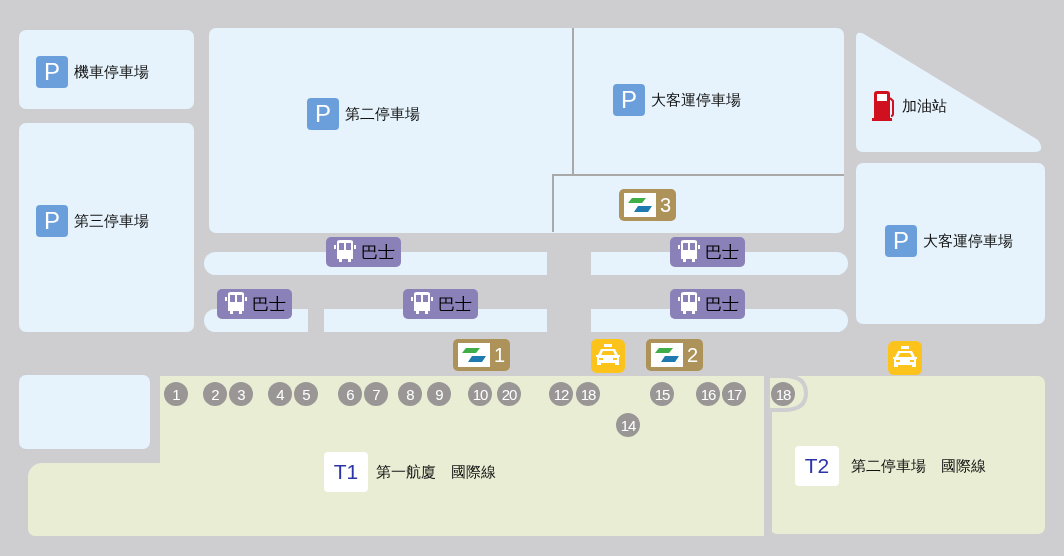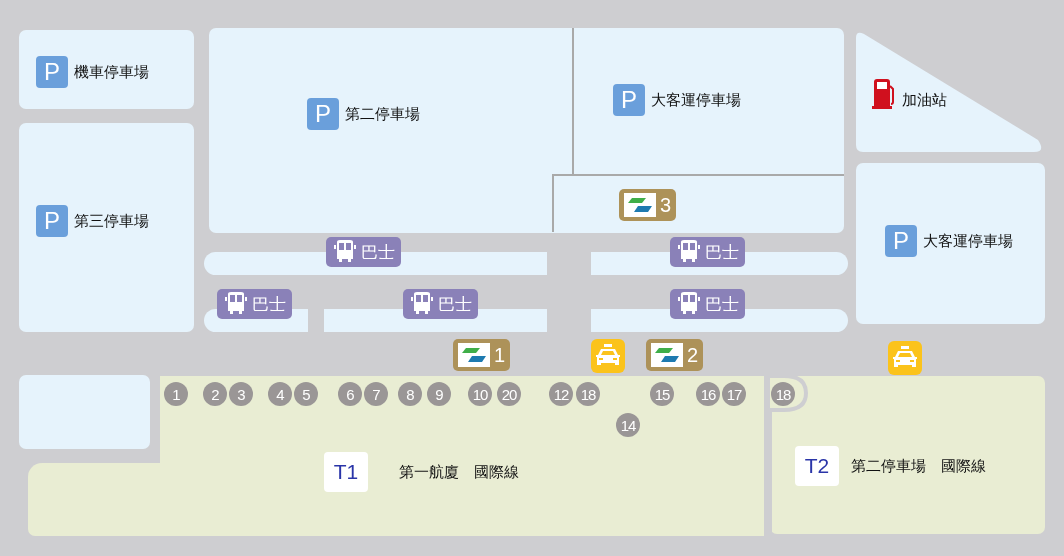--- a/index.html
+++ b/index.html
@@ -1,21 +1,21 @@
 <!DOCTYPE html>
 <html><head>
 <meta charset="utf-8">
 <style>
   html, body { margin: 0; padding: 0; }
   body { width: 1064px; height: 556px; background: #ceced1; position: relative; overflow: hidden; font-family: "DejaVu Sans", sans-serif; }
   .blk { position: absolute; background: #e6f3fc; border-radius: 7px; }
   .term { position: absolute; background: #e9edd3; }
   .label { position: absolute; display: flex; align-items: center; gap: 6px; font-size: 15px; color: #111; white-space: nowrap; }
   .p-icon { width: 32px; height: 32px; border-radius: 4px; background: #6a9fdb; color: #fff; font-family: "Liberation Sans", sans-serif; font-size: 24px; display: flex; align-items: center; justify-content: center; }
-  .bus { position: absolute; height: 30px; border-radius: 5px; background: #8a81b8; display: flex; align-items: center; padding: 0 6px; gap: 3px; color: #ffffff; font-size: 17px; }
+  .bus { position: absolute; height: 30px; border-radius: 5px; background: #8a81b8; display: flex; align-items: center; padding: 0 6px; gap: 3px; color: #000000; font-size: 17px; }
   .bus svg { width: 26px; height: 24px; }
   .metro { position: absolute; height: 32px; border-radius: 5px; background: #ad9259; display: flex; align-items: center; padding: 0 5px; gap: 4px; color: #fff; font-family: "Liberation Sans", sans-serif; font-size: 20px; }
   .metro .logo { width: 32px; height: 24px; background: #fff; display: flex; align-items: center; justify-content: center; }
   .taxi { position: absolute; width: 34px; height: 34px; border-radius: 6px; background: #fbc31b; display: flex; align-items: center; justify-content: center; }
   .gate { position: absolute; top: 382px; width: 24px; height: 24px; border-radius: 50%; background: #9a9696; color: #fff; font-family: "Liberation Sans", sans-serif; font-size: 15px; display: flex; align-items: center; justify-content: center; letter-spacing: -1px; }
   .tbadge { width: 44px; height: 40px; background: #fff; border-radius: 4px; color: #2a35a8; font-family: "Liberation Sans", sans-serif; font-size: 21px; display: flex; align-items: center; justify-content: center; }
   .line-v { position: absolute; background: #a9a9a9; width: 2px; }
   .line-h { position: absolute; background: #a9a9a9; height: 2px; }
 </style>
 </head>
@@ -63,21 +63,21 @@
 </div>
 <div class="label" style="left:36px;top:205px;">
   <span class="p-icon">P</span>
   <span>第三停車場</span>
 </div>
 <div class="label" style="left:885px;top:225px;">
   <span class="p-icon">P</span>
   <span>大客運停車場</span>
 </div>
 
-<div class="label" style="left:872px;top:78px;align-items:flex-end;">
+<div class="label" style="left:872px;top:90px;">
   <svg width="24" height="32" viewBox="0 0 24 32">
     <path d="M2,4 Q2,1 5,1 L15,1 Q18,1 18,4 L18,28 L20,28 L20,31 L0,31 L0,28 L2,28 Z" fill="#d0101e"></path>
     <rect x="5" y="4" width="10" height="7" fill="#fff"></rect>
     <path d="M18,8 L21,11 L21,24 Q21,26 19,26" stroke="#d0101e" stroke-width="2" fill="none"></path>
   </svg>
   <span>加油站</span>
 </div>
 
 <div class="bus" style="left:326px;top:237px;">
   <svg viewBox="0 0 26 24">
@@ -179,20 +179,20 @@
 <div class="gate" style="left:468px;">10</div>
 <div class="gate" style="left:497px;">20</div>
 <div class="gate" style="left:549px;">12</div>
 <div class="gate" style="left:576px;">18</div>
 <div class="gate" style="left:616px;margin-top:31px;">14</div>
 <div class="gate" style="left:650px;">15</div>
 <div class="gate" style="left:696px;">16</div>
 <div class="gate" style="left:722px;">17</div>
 <div class="gate" style="left:771px;">18</div>
 
-<div class="label" style="left:324px;top:452px;gap:31px;">
+<div class="label" style="left:324px;top:452px;gap:8px;">
   <span class="tbadge">T1</span>
   <span>第一航廈　國際線</span>
 </div>
 <div class="label" style="left:795px;top:446px;gap:12px;">
   <span class="tbadge">T2</span>
   <span>第二停車場　國際線</span>
 </div>
 
 </body></html>

